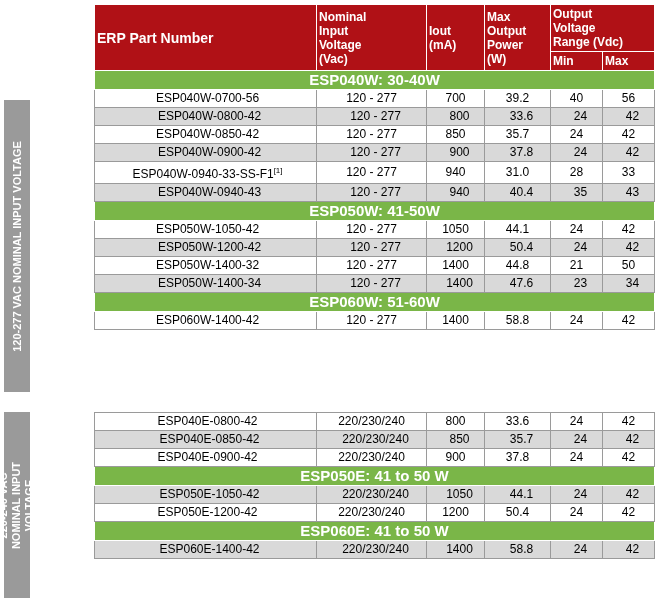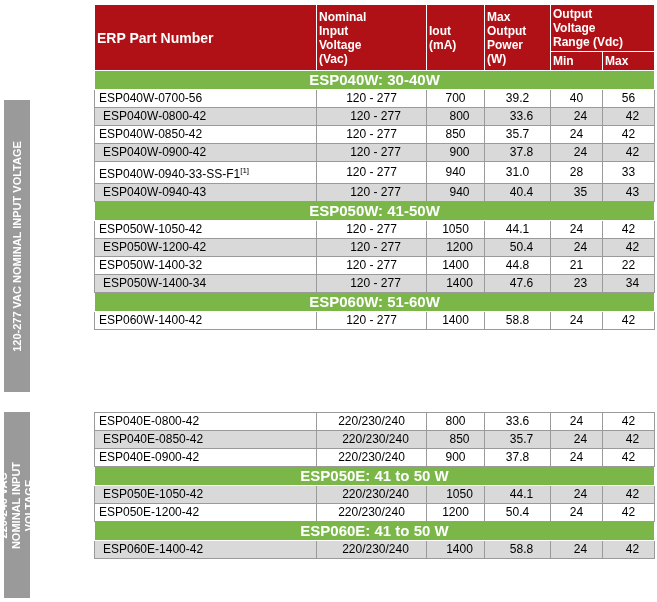--- a/index.html
+++ b/index.html
@@ -105,21 +105,21 @@
     height: 17px;
     line-height: 17px;
     border: 1px solid #9a9a9a;
     background: #ffffff;
   }
   tr.data.alt td {
     background: #d9d9d9;
     padding-left: 8px;
   }
   td.c { text-align: center; }
-  td.l { text-align: left; padding-left: 4px; }
+  td.l { text-align: center; padding-left: 4px; }
 
   sup { font-size: 8px; vertical-align: super; }
 
   
   col.c-part { width: 222px; }
   col.c-volt { width: 110px; }
   col.c-iout { width: 58px; }
   col.c-pow  { width: 66px; }
   col.c-min  { width: 52px; }
   col.c-max  { width: 52px; }
@@ -247,21 +247,21 @@
             <td class="c">50.4</td>
             <td class="c">24</td>
             <td class="c">42</td>
           </tr>
           <tr class="data">
             <td class="l">ESP050W-1400-32</td>
             <td class="c">120 - 277</td>
             <td class="c">1400</td>
             <td class="c">44.8</td>
             <td class="c">21</td>
-            <td class="c">22</td>
+            <td class="c">50</td>
           </tr>
           <tr class="data alt">
             <td class="l">ESP050W-1400-34</td>
             <td class="c">120 - 277</td>
             <td class="c">1400</td>
             <td class="c">47.6</td>
             <td class="c">23</td>
             <td class="c">34</td>
           </tr>
           <tr class="section">

